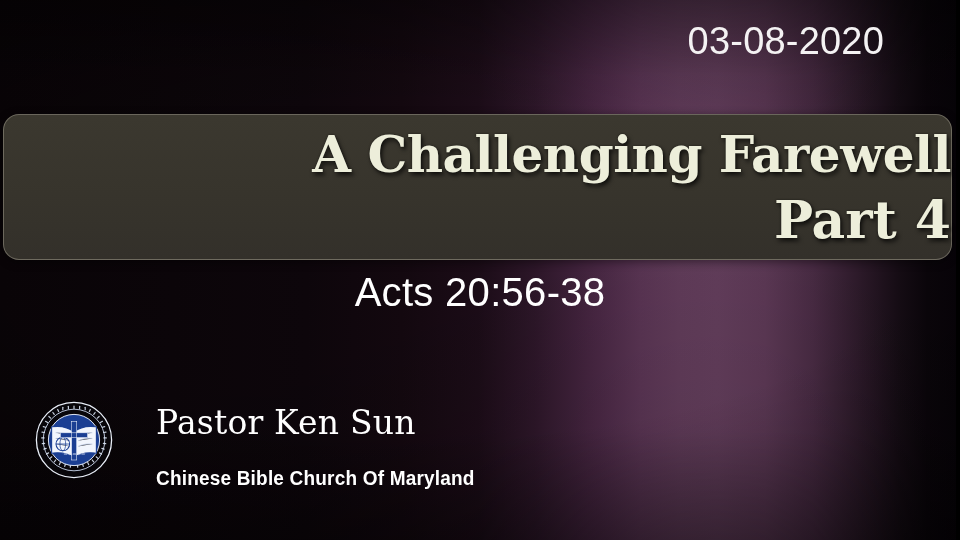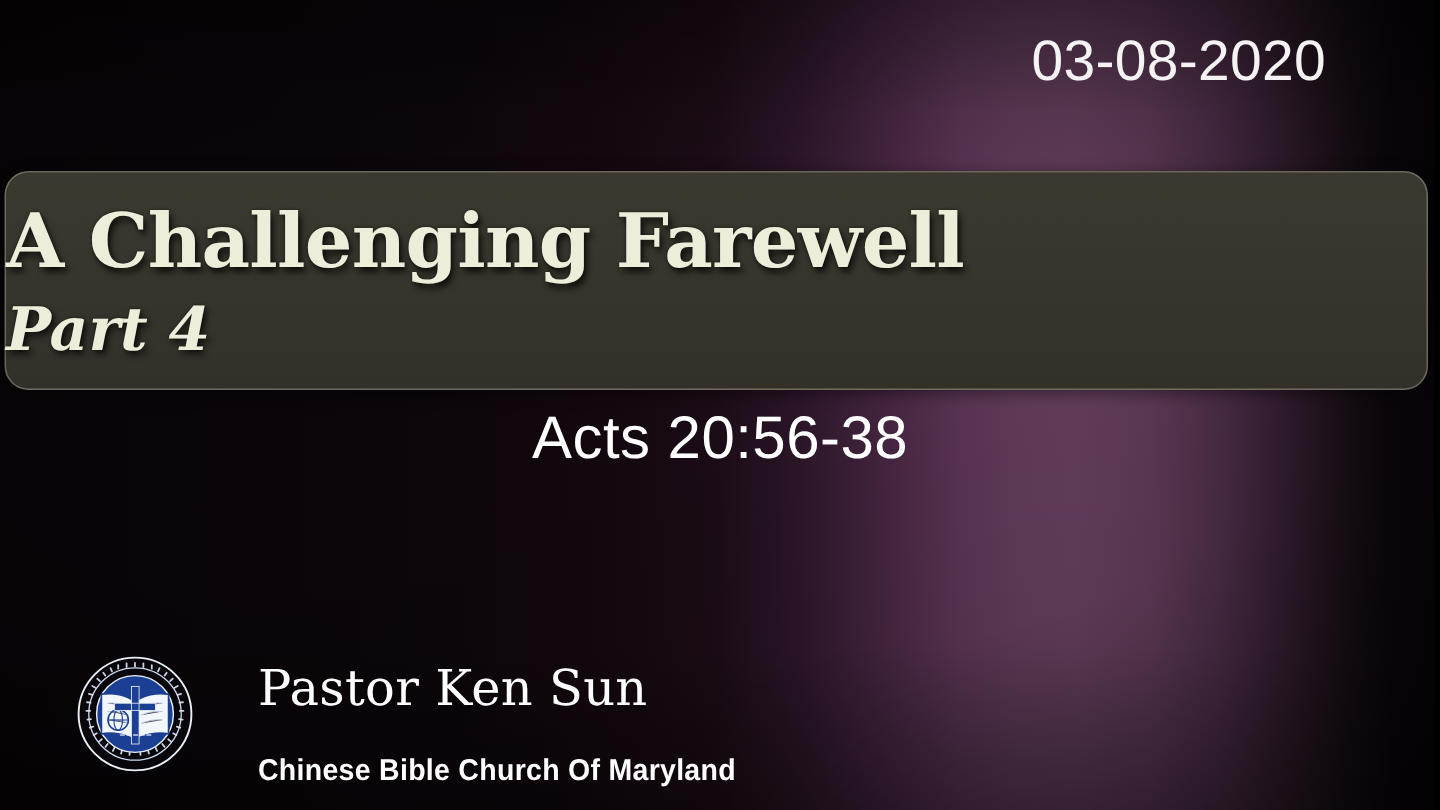--- a/index.html
+++ b/index.html
@@ -79,65 +79,63 @@
     top: 114px;
     width: 949px;
     height: 146px;
     box-sizing: border-box;
     background: linear-gradient(180deg, #3b382f 0%, #37342c 55%, #33302a 100%);
     border: 1px solid rgba(190,186,168,0.40);
     border-radius: 16px;
     box-shadow: 0 2px 10px rgba(0,0,0,0.45);
     display: flex;
     flex-direction: column;
-    align-items: flex-start;
+    align-items: flex-end;
     justify-content: center;
     padding-top: 2px;
   }
   .plaque-text {
     font-family: "DejaVu Serif", "Liberation Serif", serif;
     font-weight: bold;
     color: #edeeda;
     text-shadow: 2px 3px 4px rgba(0,0,0,0.70), 0 0 2px rgba(0,0,0,0.5);
     white-space: nowrap;
     line-height: 1;
   }
   #title-main {
     font-size: 50px;
     letter-spacing: -0.5px;
     margin-bottom: 14px;
   }
   #title-part {
-    font-size: 40px;
+    font-size: 52px;
     letter-spacing: 0px;
-    font-style: italic;
   }
 
   
   #scripture {
     position: absolute;
     top: 272px;
     left: 0;
     width: 960px;
     text-align: center;
     font-size: 40px;
     line-height: 1;
     color: #ffffff;
     font-weight: 400;
     letter-spacing: 0.3px;
   }
 
   
   #speaker-block {
     position: absolute;
-    left: 48px;
+    left: 32px;
     top: 396px;
     width: 560px;
     height: 100px;
-    margin-top: 36px;
   }
   #logo {
     position: absolute;
     left: 2px;
     top: 4px;
     width: 80px;
     height: 80px;
   }
   #speaker-name {
     position: absolute;

